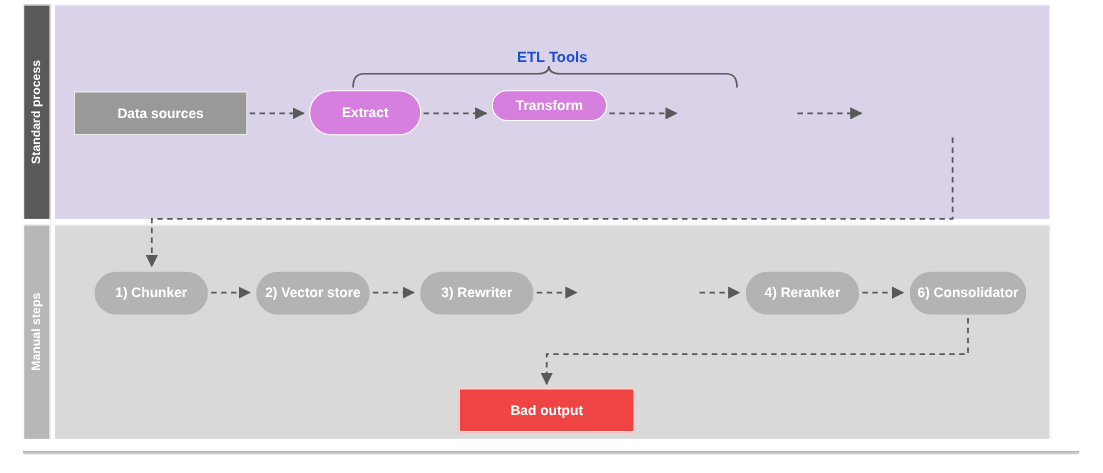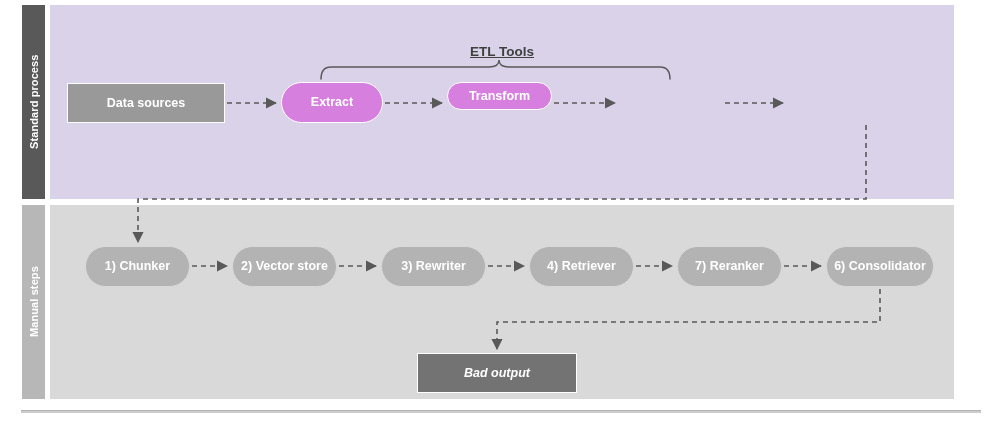--- a/index.html
+++ b/index.html
@@ -72,21 +72,21 @@
     font-size: 12.5px;
     color: #ffffff;
     line-height: 1.18;
     border: 1px solid #ffffff;
     padding: 0 6px;
   }
   .node.rect      { background: #999999; }
   .node.pill      { border-radius: 22px; }
   .node.pill.etl  { background: #D77FDE; }
   .node.pill.step { background: #B3B3B3; border-color: #D9D9D9; }
-  .node.warn      { background: #737373; border-color: #ffffff; font-style: italic; }
+  .node.warn      { background: #ef4444; border-color: #ffffff; }
 
   
   #node-data-sources   { left: 67px;  top: 83px;  width: 158px; height: 40px; }
   #node-extract        { left: 281px; top: 82px;  width: 102px; height: 41px; }
   #node-transform      { left: 447px; top: 82px;  width: 105px; height: 28px; }
   #node-load           { left: 620px; top: 82px;  width: 103px; height: 41px; }
   #node-data-warehouse { left: 788px; top: 83px;  width: 157px; height: 40px; }
 
   
   #node-chunker      { left: 85px;  top: 246px; width: 105px; height: 41px; }
@@ -99,22 +99,21 @@
 
   
   #etl-tools-label {
     position: absolute;
     left: 412px;
     top: 44px;
     width: 180px;
     text-align: center;
     font-size: 13.5px;
     font-weight: bold;
-    color: #404040;
-    text-decoration: underline;
+    color: #1d4ed8;
   }
 
   
   #wires {
     position: absolute;
     left: 0; top: 0;
     width: 1003px;
     height: 430px;
     pointer-events: none;
   }
@@ -156,20 +155,19 @@
 
   <div id="etl-tools-label">ETL Tools</div>
 
   <div class="node rect" id="node-data-sources">Data sources</div>
   <div class="node pill etl" id="node-extract">Extract</div>
   <div class="node pill etl" id="node-transform">Transform</div>
 
   <div class="node pill step" id="node-chunker">1) Chunker</div>
   <div class="node pill step" id="node-vector-store">2) Vector store</div>
   <div class="node pill step" id="node-rewriter">3) Rewriter</div>
-  <div class="node pill step" id="node-retriever">4) Retriever</div>
-  <div class="node pill step" id="node-reranker">7) Reranker</div>
+  <div class="node pill step" id="node-reranker">4) Reranker</div>
   <div class="node pill step" id="node-consolidator">6) Consolidator</div>
 
   <div class="node warn" id="node-bad-output">Bad output</div>
 
   <div id="bottom-rule"></div>
 </div>
 
 </body></html>

